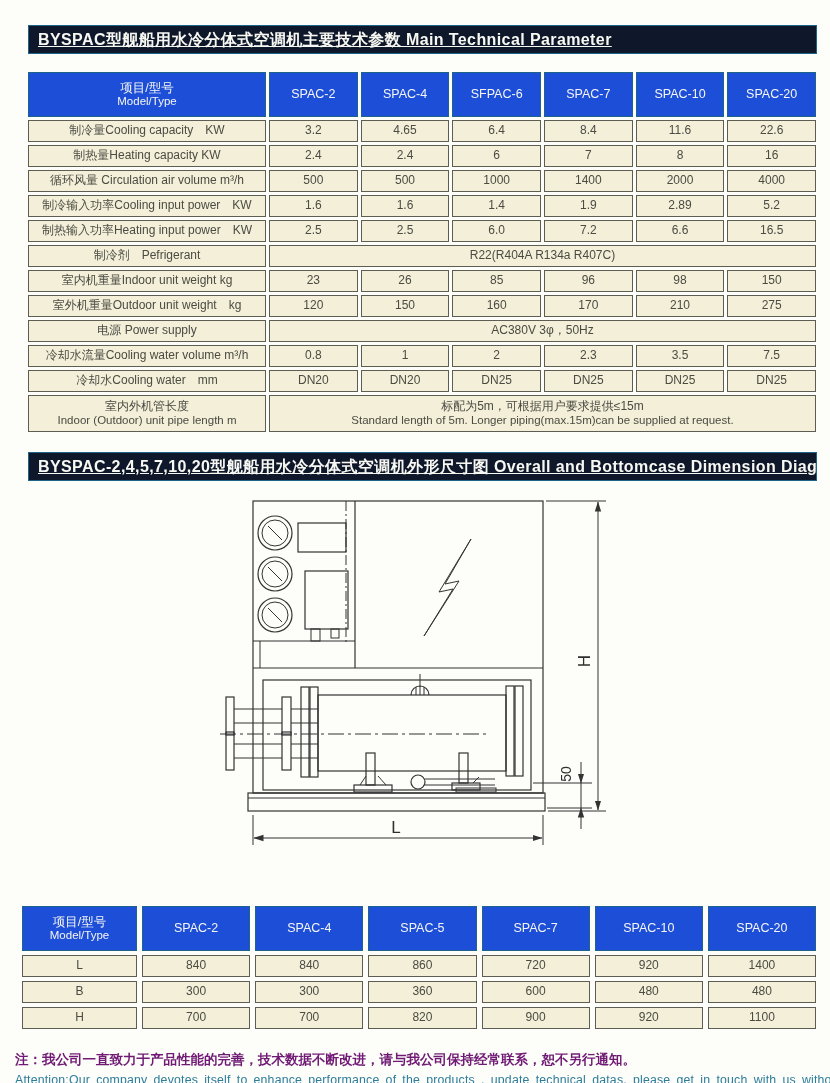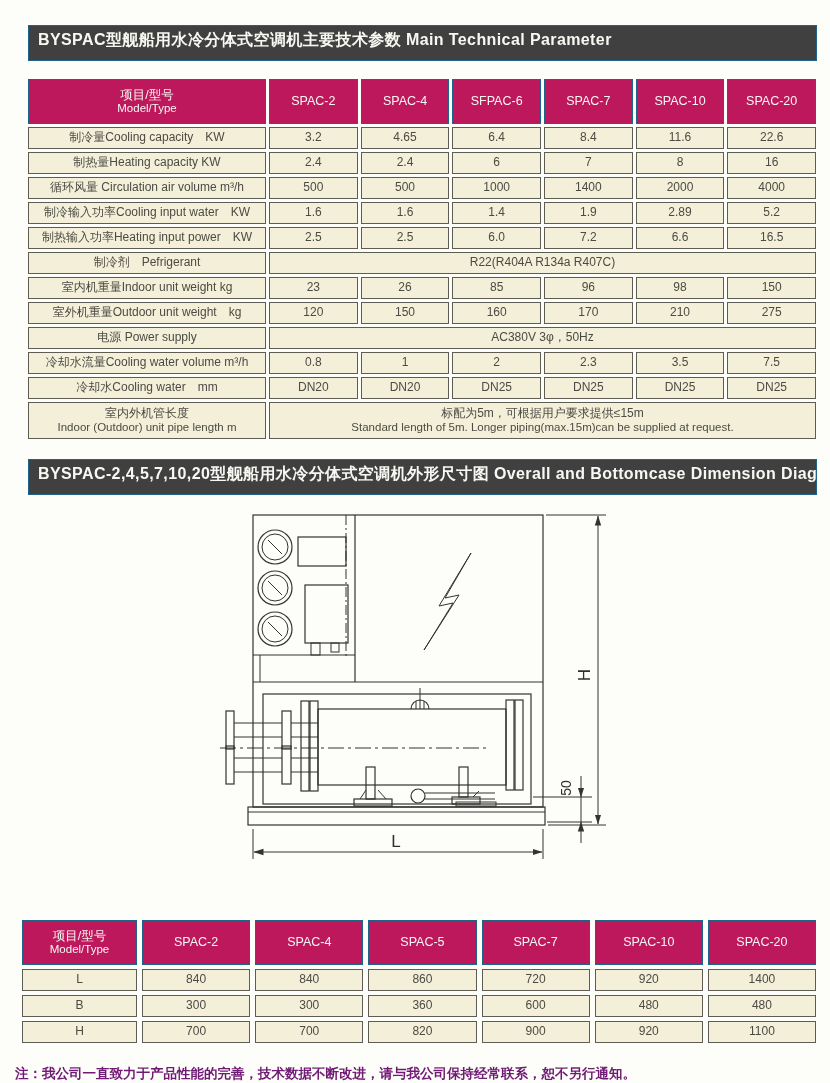--- a/index.html
+++ b/index.html
@@ -4,29 +4,30 @@
 <style>
   html,body{margin:0;padding:0;}
   body{
     width:830px;height:1083px;
     background:#fdfdf9;
     font-family:"Liberation Sans",sans-serif;
     position:relative;overflow:hidden;
     color:#4b4b43;
   }
   .section-bar{
-    background:#404040;
+    background:#0f172a;
     color:#f8f8f3;
     font-weight:bold;
     font-size:16px;
-    height:36px;line-height:29px;
+    height:29px;line-height:29px;
     padding-left:10px;
     letter-spacing:.4px;
     white-space:nowrap;overflow:hidden;
     box-shadow:inset 0 0 0 1px #1e648a;
+    text-decoration:underline;
   }
   #bar1{margin:25px 13px 0 28px;}
   #bar2{margin:20px 13px 0 28px;}
 
   .data-table{display:block;}
   #spec-table{margin:18px 14px 0 28px;}
   #dim-table{margin:13px 14px 0 22px;}
 
   .t-row{display:flex;}
   #spec-table .t-row{gap:3px;margin-top:3px;height:22px;}
@@ -41,21 +42,21 @@
     box-sizing:border-box;
     display:flex;flex-direction:column;
     align-items:center;justify-content:center;
     font-size:12px;line-height:1.15;
     color:#4b4b43;
     flex:1 1 0;
     overflow:hidden;white-space:nowrap;
     text-align:center;
   }
   .header-row .t-cell{
-    background:#be185d;
+    background:#1d4ed8;
     border:1px solid #1e648a;
     color:#f5f6f2;
     font-size:12.5px;
   }
   #spec-table .label-cell{flex:0 0 238px;}
   #dim-table .label-cell{flex:0 0 115px;}
   .merged-cell{flex:1 1 0;}
   .cell-sub{font-size:11.5px;}
 
   #diagram-wrap{height:412px;position:relative;}
@@ -107,21 +108,21 @@
     <div class="t-row">
       <div class="t-cell label-cell">循环风量 Circulation air volume m³/h</div>
       <div class="t-cell ">500</div>
       <div class="t-cell ">500</div>
       <div class="t-cell ">1000</div>
       <div class="t-cell ">1400</div>
       <div class="t-cell ">2000</div>
       <div class="t-cell ">4000</div>
     </div>
     <div class="t-row">
-      <div class="t-cell label-cell">制冷输入功率Cooling input water　KW</div>
+      <div class="t-cell label-cell">制冷输入功率Cooling input power　KW</div>
       <div class="t-cell ">1.6</div>
       <div class="t-cell ">1.6</div>
       <div class="t-cell ">1.4</div>
       <div class="t-cell ">1.9</div>
       <div class="t-cell ">2.89</div>
       <div class="t-cell ">5.2</div>
     </div>
     <div class="t-row">
       <div class="t-cell label-cell">制热输入功率Heating input power　KW</div>
       <div class="t-cell ">2.5</div>

